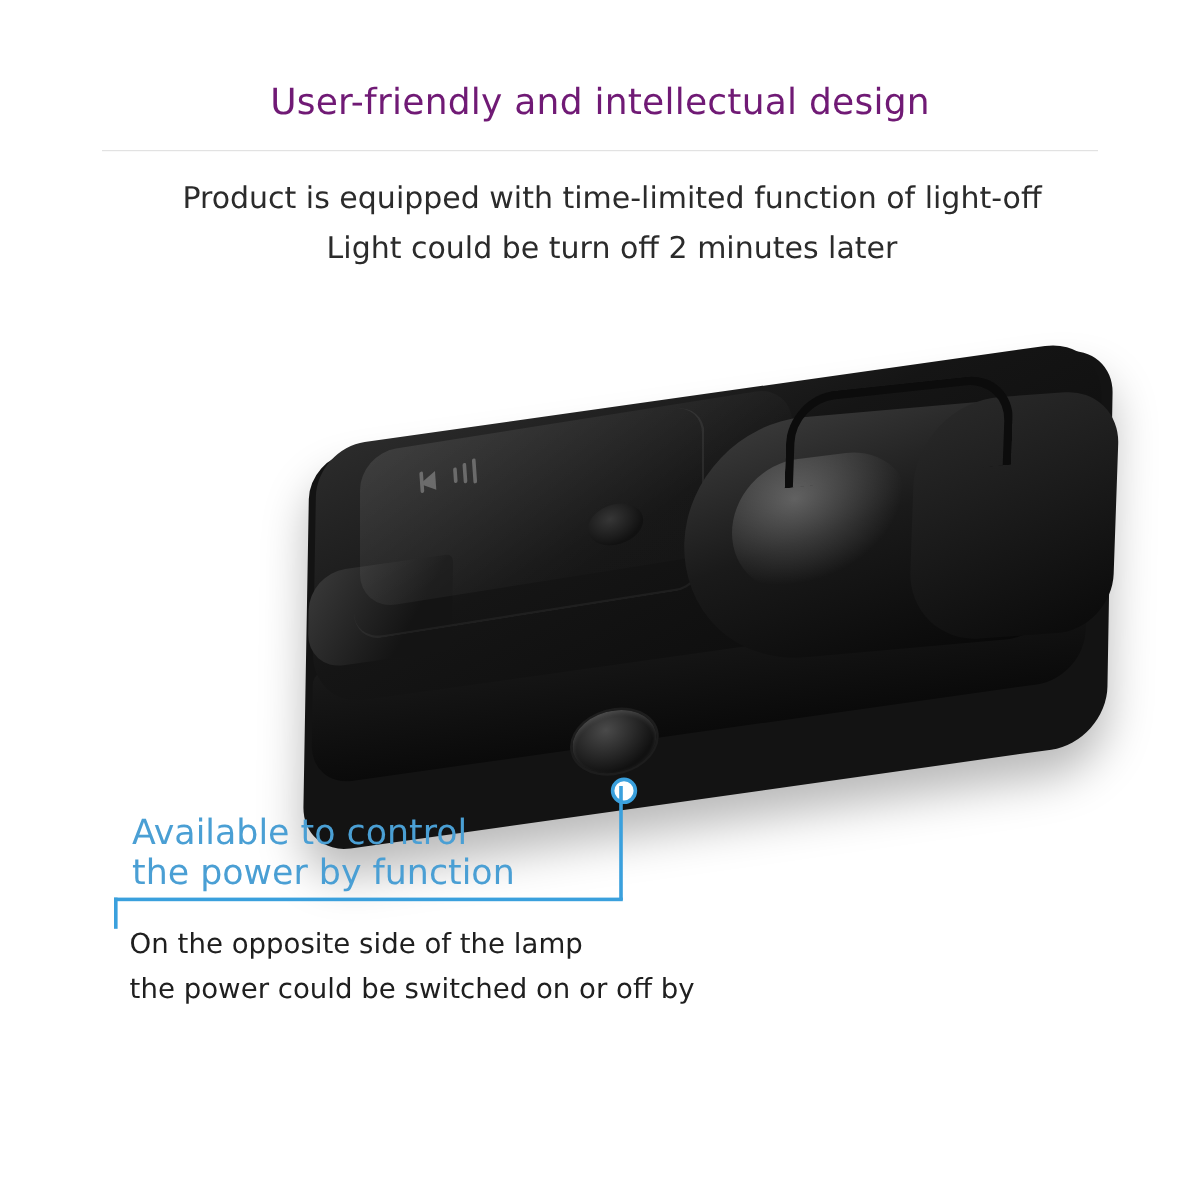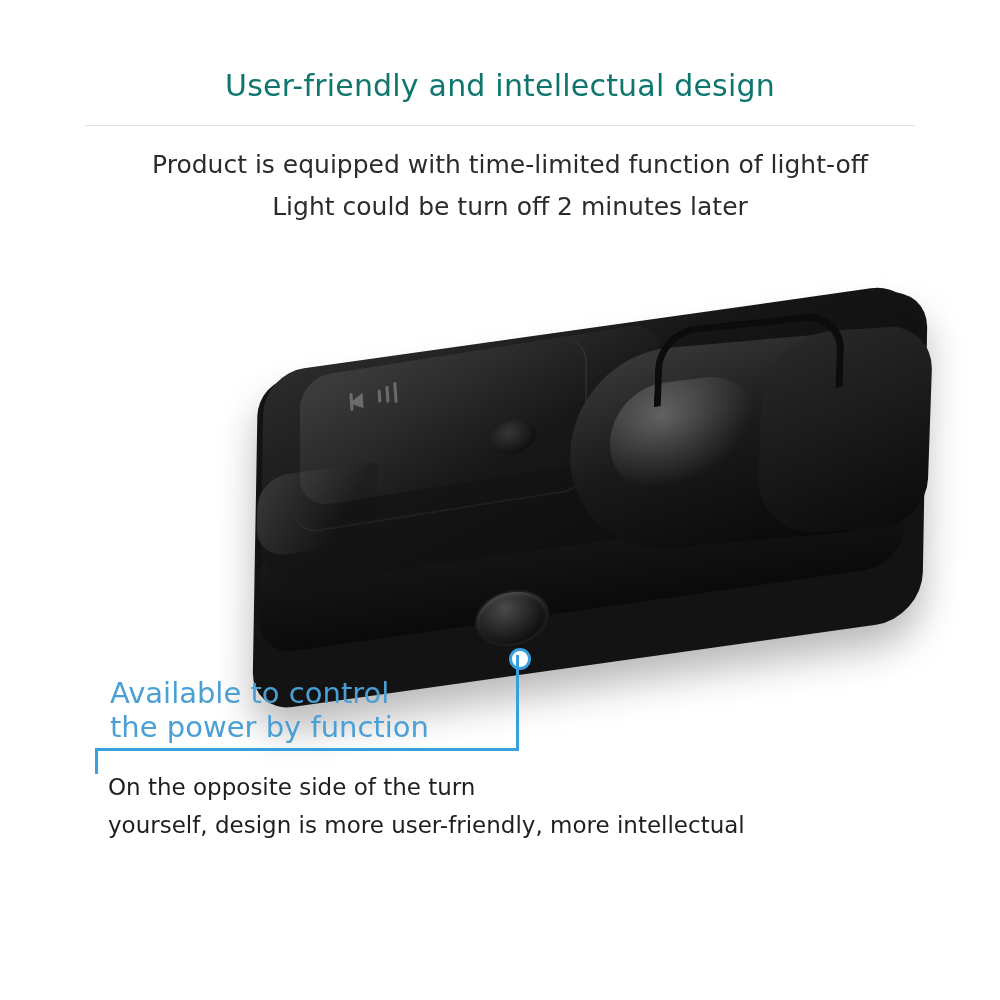--- a/index.html
+++ b/index.html
@@ -16,21 +16,21 @@
   }
 
   
   .headline {
     position: absolute;
     top: 68px;
     left: 0;
     width: 1000px;
     text-align: center;
     font-size: 30px;
-    color: #0f766e;
+    color: #701a75;
     letter-spacing: 0.2px;
     font-family: "DejaVu Sans", sans-serif;
   }
 
   .divider {
     position: absolute;
     top: 125px;
     left: 85px;
     width: 830px;
     height: 1px;
@@ -311,15 +311,15 @@
 <div class="callout-line cl-vert"></div>
 <div class="callout-line cl-horiz"></div>
 <div class="callout-line cl-down"></div>
 
 <div class="callout-title">
   <div>Available to control</div>
   <div>the power by function</div>
 </div>
 
 <div class="body-text">
-  <div>On the opposite side of the turn</div>
-  <div>yourself, design is more user-friendly, more intellectual</div>
+  <div>On the opposite side of the lamp</div>
+  <div>the power could be switched on or off by</div>
 </div>
 
 </body></html>

